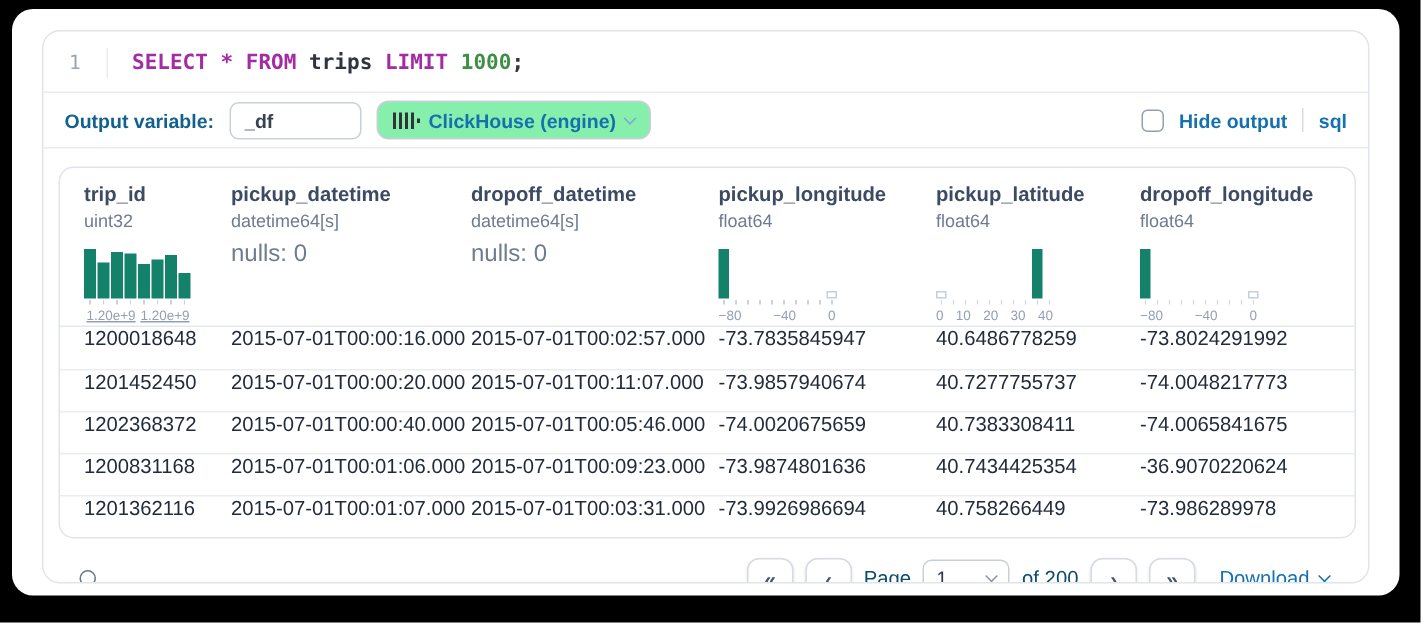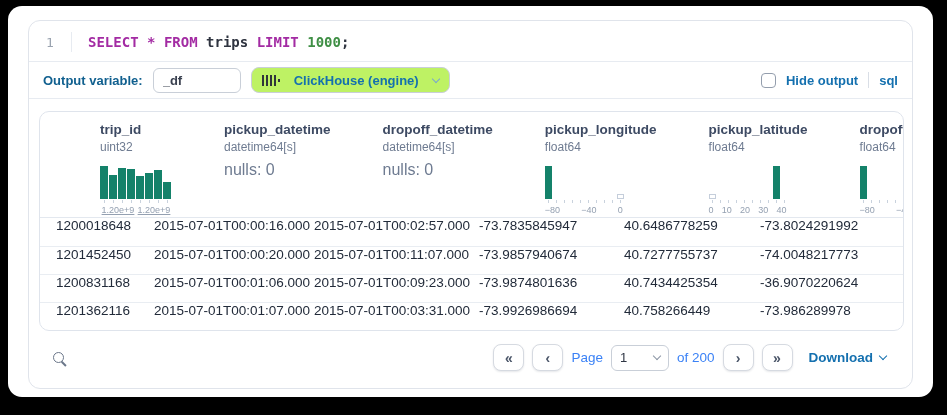--- a/index.html
+++ b/index.html
@@ -23,43 +23,43 @@
   .tok-num { color:#3f8f45; }
   .tok-pl { color:#2f3440; }
 
   
   .toolbar { display:flex; align-items:center; gap:10px; padding:6px 14px;
              border-top:1px solid #e7ebf1; border-bottom:1px solid #e7ebf1; height:38px; }
   .tb-label { color:#11608f; font-weight:700; font-size:13px; }
   .tb-input { width:88px; height:25px; border:1px solid #c9cfd8; border-radius:6px;
               padding:0 9px; font-size:13px; font-weight:700; color:#3a4150;
               font-family:"Liberation Sans", sans-serif; outline:none; }
-  .engine-btn { display:flex; align-items:center; gap:14px; height:26px; padding:0 10px;
-                border:1px solid #c9cfd8; border-radius:8px; background:#bef264; cursor:pointer; }
+  .engine-btn { display:flex; align-items:center; gap:6px; height:26px; padding:0 10px;
+                border:1px solid #c9cfd8; border-radius:8px; background:#86efac; cursor:pointer; }
   .engine-btn span.lbl { color:#1470af; font-weight:700; font-size:13px; }
   .ch-icon { display:flex; align-items:center; gap:2px; }
   .ch-icon i { width:2px; height:11px; background:#30353a; display:block; }
   .ch-icon i.dot { height:3px; }
   .chev { width:6px; height:6px; border-right:1.6px solid currentColor;
           border-bottom:1.6px solid currentColor; transform:rotate(45deg);
           display:inline-block; margin-top:-3px; }
   .chev.lite { color:#79a8cd; }
   .chev.gray { color:#8b95a4; }
   .chev.blue { color:#1470af; }
   .tb-right { margin-left:auto; display:flex; align-items:center; gap:10px; }
   .checkbox { width:15px; height:15px; border:1.5px solid #949ead; border-radius:4px;
               background:#fff; cursor:pointer; }
   .tb-blue { color:#1470af; font-weight:700; font-size:13px; }
   .vsep { width:1px; height:16px; background:#d9dee6; }
 
   
   .output { padding:12px 10px 0; }
   .table-card { border:1px solid #dfe4ec; border-radius:10px; width:865px; overflow:hidden; background:#fff; }
   .thead { display:flex; padding:10px 0 0 16px; border-bottom:1px solid #e3e8ef; }
-  .th { display:flex; flex-direction:column; height:95px; padding-right:8px;margin-left:44px; }
+  .th { display:flex; flex-direction:column; height:95px; padding-right:8px; }
   .c0{width:98px} .c1{width:160px} .c2{width:165px} .c3{width:145px} .c4{width:136px} .c5{width:142px}
   .th-name { font-size:13.5px; font-weight:700; color:#3d4a63; }
   .th-type { font-size:12px; color:#6e7b91; margin-top:3px; }
   .th-nulls { font-size:16px; color:#6e7b91; margin-top:7px; }
 
   .hist-wrap { margin-top:auto; margin-bottom:2px; }
   .hist-bars { display:flex; align-items:flex-end; gap:1px; height:33px; }
   .hb { display:block; }
   .hb.w8 { width:8px; } .hb.w7 { width:7px; }
   .hb.f { background:#14826a; }
@@ -84,25 +84,25 @@
   .tf-left { display:flex; align-items:center; gap:14px; }
   .mag { width:11px; height:11px; border:1.5px solid #6a7689; border-radius:50%;
          position:relative; display:inline-block; cursor:pointer; }
   .mag::after { content:''; position:absolute; width:6px; height:1.5px; background:#6a7689;
                 transform:rotate(45deg); right:-4px; bottom:-2px; }
   .tf-summary { color:#66738a; font-size:13.5px; }
   .tf-right { display:flex; align-items:center; gap:8px; }
   .pg { width:31px; height:27px; border:1px solid #d6dae1; border-radius:8px; background:#fff;
         box-shadow:0 1px 2px rgba(40,50,70,.12); color:#4a5568; font-size:14px; font-weight:700;
         display:flex; align-items:center; justify-content:center; cursor:pointer; }
-  .pg-label, .pg-of { color:#3b82f6; font-size:13.5px; }
+  .pg-label, .pg-of { color:#0c4a6e; font-size:13.5px; }
   .pageselect { width:58px; height:26px; border:1px solid #c9cfd8; border-radius:6px;
                 display:flex; align-items:center; justify-content:space-between;
                 padding:0 8px; font-size:13px; color:#2f3644; cursor:pointer; background:#fff; }
-  .download { display:flex; align-items:center; gap:7px; color:#1470af; font-weight:700;
+  .download { display:flex; align-items:center; gap:7px; color:#1470af; font-weight:400;
               font-size:13.5px; margin-left:8px; margin-right:10px; cursor:pointer; }
 </style>
 </head>
 <body>
 
 <div class="window">
   <div class="cell">
 
     <div class="code-row">
       <div class="gutter">1</div>
@@ -291,20 +291,28 @@
               <div class="td c4">40.6486778259</div>
               <div class="td c5">-73.8024291992</div>
             </div>
             <div class="tr">
               <div class="td c0">1201452450</div>
               <div class="td c1">2015-07-01T00:00:20.000</div>
               <div class="td c2">2015-07-01T00:11:07.000</div>
               <div class="td c3">-73.9857940674</div>
               <div class="td c4">40.7277755737</div>
               <div class="td c5">-74.0048217773</div>
+            </div>
+            <div class="tr">
+              <div class="td c0">1202368372</div>
+              <div class="td c1">2015-07-01T00:00:40.000</div>
+              <div class="td c2">2015-07-01T00:05:46.000</div>
+              <div class="td c3">-74.0020675659</div>
+              <div class="td c4">40.7383308411</div>
+              <div class="td c5">-74.0065841675</div>
             </div>
             <div class="tr">
               <div class="td c0">1200831168</div>
               <div class="td c1">2015-07-01T00:01:06.000</div>
               <div class="td c2">2015-07-01T00:09:23.000</div>
               <div class="td c3">-73.9874801636</div>
               <div class="td c4">40.7434425354</div>
               <div class="td c5">-36.9070220624</div>
             </div>
             <div class="tr">

